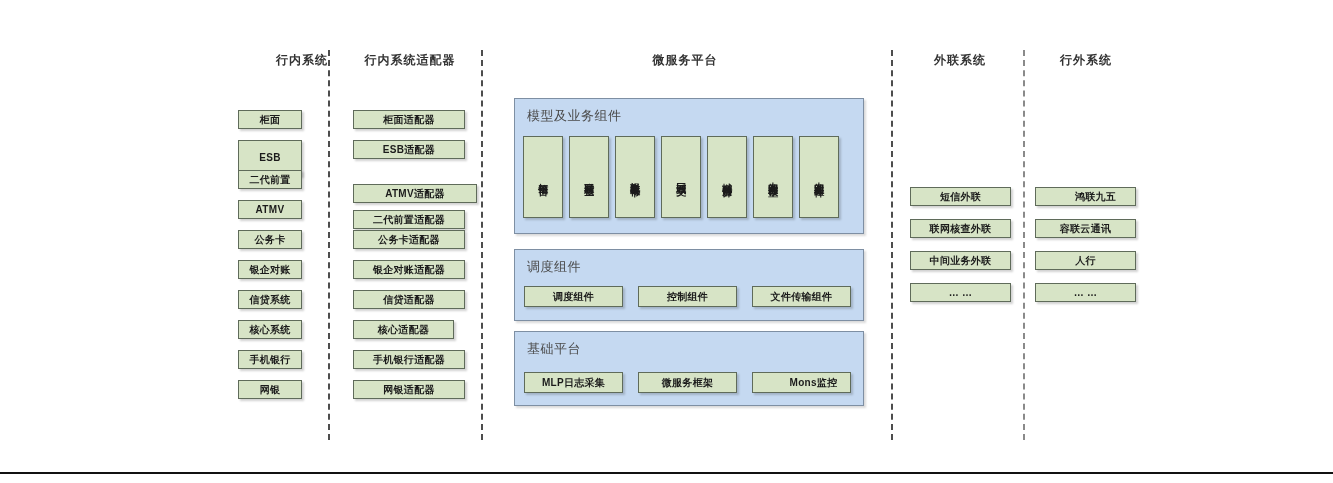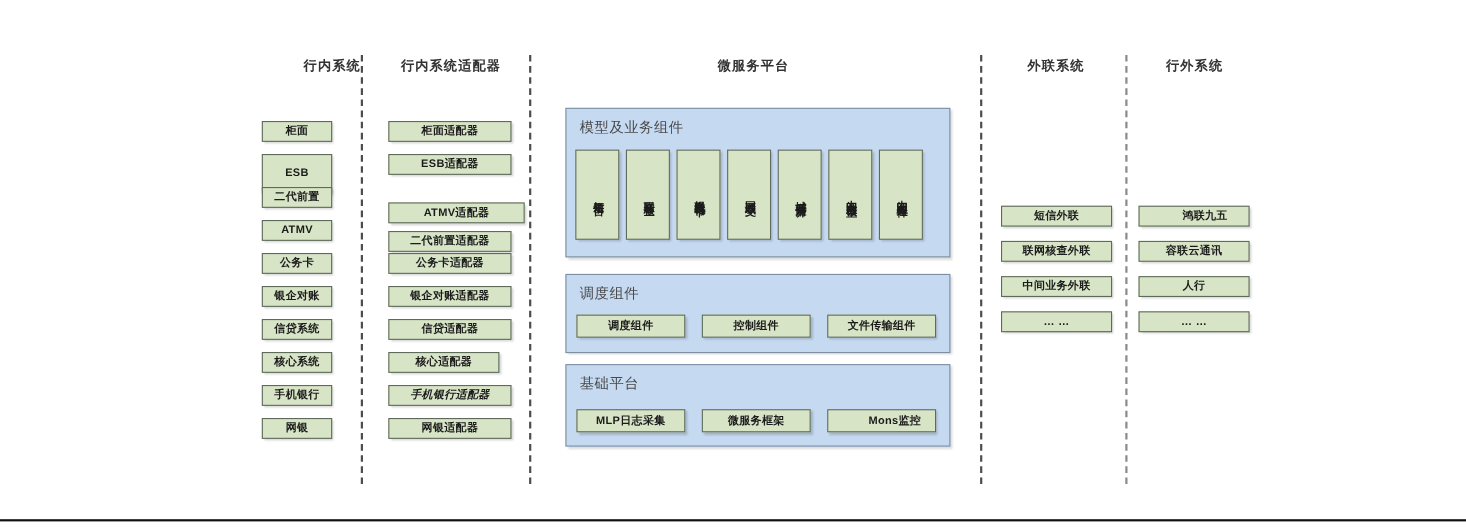--- a/index.html
+++ b/index.html
@@ -113,21 +113,21 @@
       <div class="node" style="left: 238px; top: 380px; width: 64px; height: 19px;">网银</div>
       <div class="col-title" style="left: 330px; top: 52px; width: 160px;">行内系统适配器</div>
       <div class="node" style="left: 353px; top: 110px; width: 112px; height: 19px;">柜面适配器</div>
       <div class="node" style="left: 353px; top: 140px; width: 112px; height: 19px;">ESB适配器</div>
       <div class="node" style="left: 353px; top: 170px; width: 112px; height: 19px; margin-top: 40px;">二代前置适配器</div>
       <div class="node" style="left: 353px; top: 184px; width: 124px; height: 19px;">ATMV适配器</div>
       <div class="node" style="left: 353px; top: 230px; width: 112px; height: 19px;">公务卡适配器</div>
       <div class="node" style="left: 353px; top: 260px; width: 112px; height: 19px;">银企对账适配器</div>
       <div class="node" style="left: 353px; top: 290px; width: 112px; height: 19px;">信贷适配器</div>
       <div class="node" style="left: 353px; top: 320px; width: 101px; height: 19px;">核心适配器</div>
-      <div class="node" style="left: 353px; top: 350px; width: 112px; height: 19px; font-style: italic;">手机银行适配器</div>
+      <div class="node" style="left: 353px; top: 350px; width: 112px; height: 19px;">手机银行适配器</div>
       <div class="node" style="left: 353px; top: 380px; width: 112px; height: 19px;">网银适配器</div>
       <div class="col-title" style="left: 890px; top: 52px; width: 140px;">外联系统</div>
       <div class="node" style="left: 910px; top: 187px; width: 101px; height: 19px;">短信外联</div>
       <div class="node" style="left: 910px; top: 219px; width: 101px; height: 19px;">联网核查外联</div>
       <div class="node" style="left: 910px; top: 251px; width: 101px; height: 19px;">中间业务外联</div>
       <div class="node" style="left: 910px; top: 283px; width: 101px; height: 19px;">… …</div>
       <div class="col-title" style="left: 1016px; top: 52px; width: 140px;">行外系统</div>
       <div class="node" style="left: 1035px; top: 187px; width: 101px; height: 19px; padding-left: 20px;">鸿联九五</div>
       <div class="node" style="left: 1035px; top: 219px; width: 101px; height: 19px;">容联云通讯</div>
       <div class="node" style="left: 1035px; top: 251px; width: 101px; height: 19px;">人行</div>

